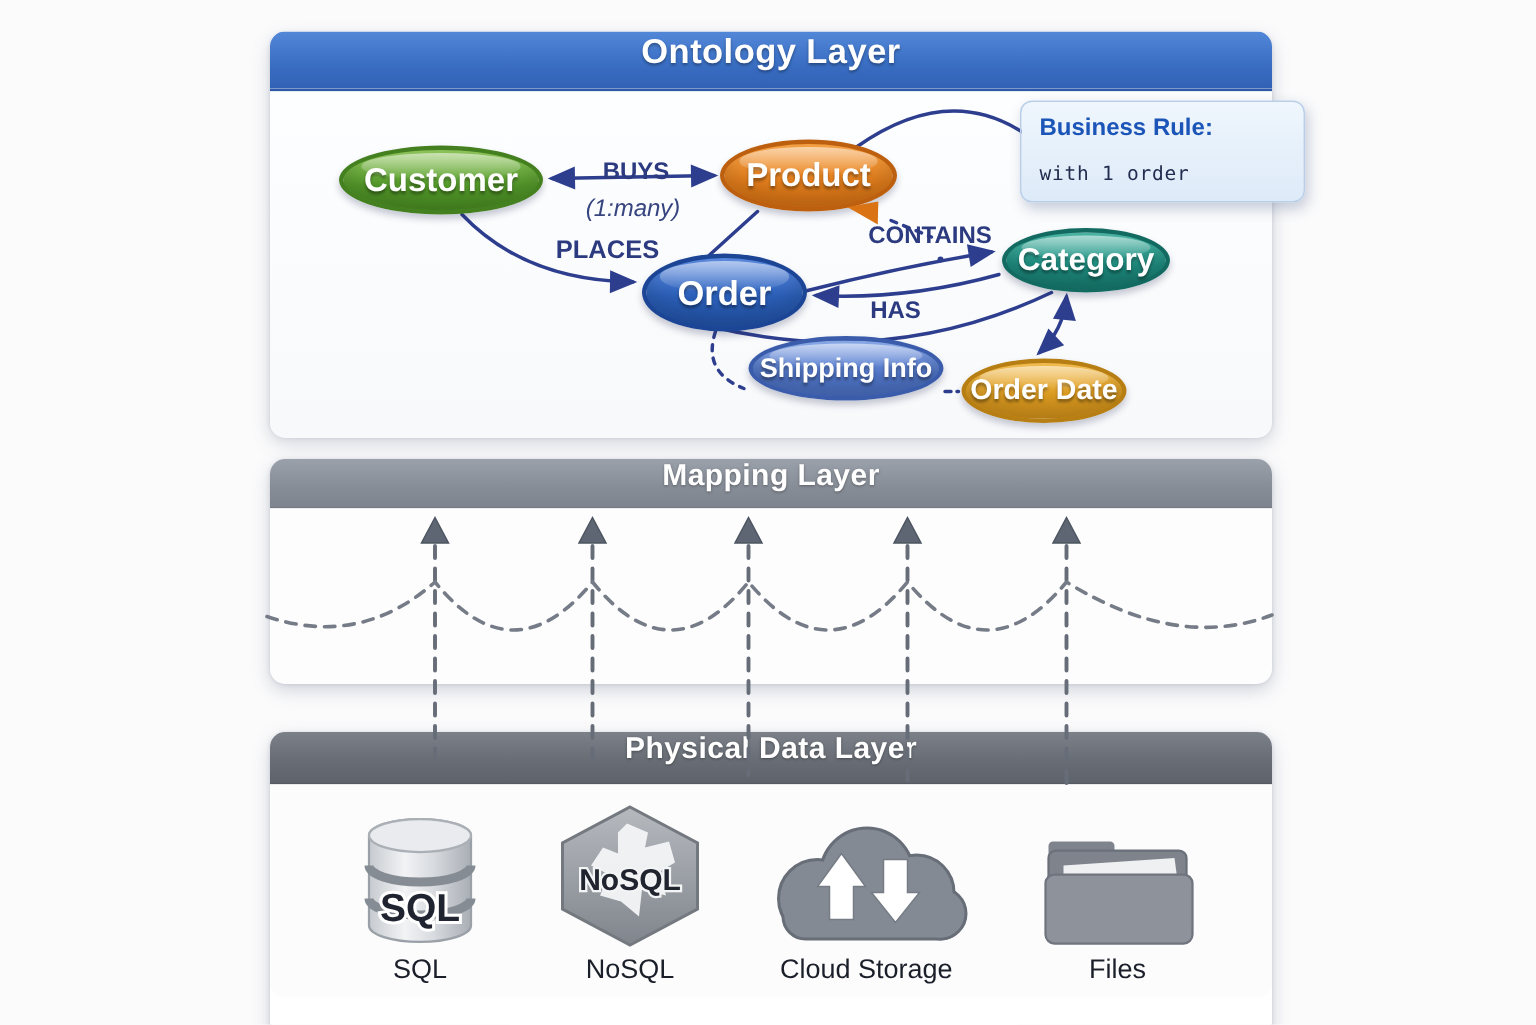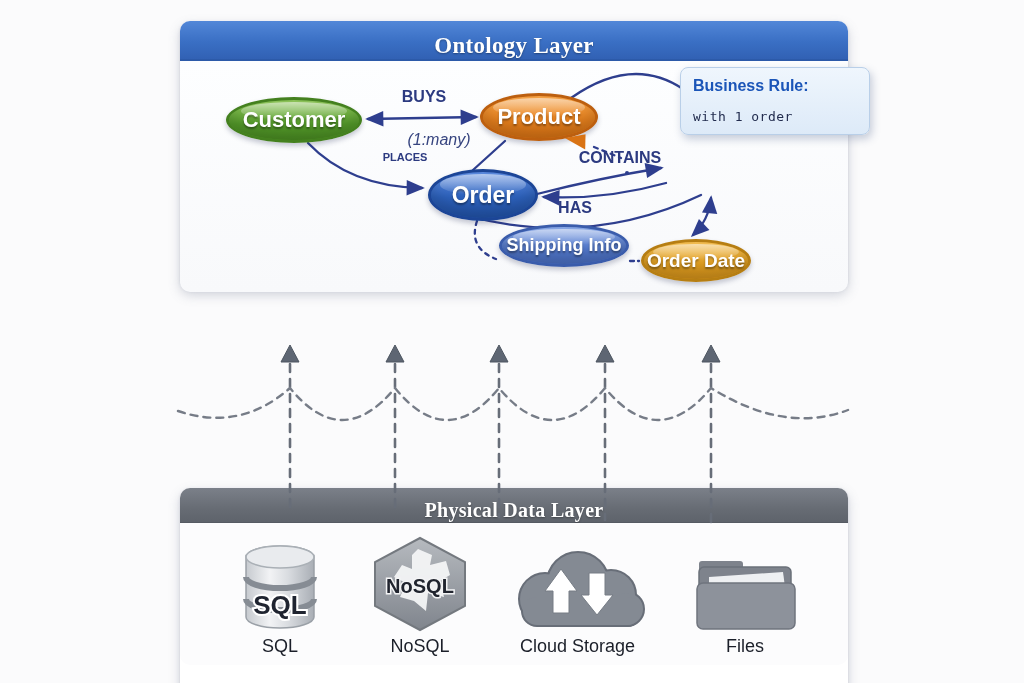--- a/index.html
+++ b/index.html
@@ -10,23 +10,23 @@
   }
   .canvas{position:absolute;inset:0;}
 
   
   .panel{
     position:absolute;left:180px;width:668px;background:#fff;
     border-radius:10px;
     box-shadow:0 5px 12px rgba(105,115,140,.30), 0 1px 3px rgba(105,115,140,.22);
   }
   .hdr{
-    display:flex;align-items:flex-end;justify-content:center;
+    display:flex;align-items:flex-start;justify-content:center;
     border-radius:10px 10px 0 0;color:#fff;font-weight:bold;
-    text-shadow:0 1px 2px rgba(0,0,0,.35);letter-spacing:.3px;font-family:Liberation Serif, serif;
+    text-shadow:0 1px 2px rgba(0,0,0,.35);letter-spacing:.3px;
   }
   .panel-ontology{top:21px;height:269px;}
   .hdr-blue{height:38px;font-size:23px;
     background:linear-gradient(180deg,#5287d8 0%,#3a6fc4 55%,#3161b4 100%);
     border-bottom:2px solid #2c5aa9;}
   .panel-mapping{top:306px;height:149px;}
   .hdr-gray{height:32px;font-size:20px;
     background:linear-gradient(180deg,#9ba1ab 0%,#878d97 60%,#7e848e 100%);
     border-bottom:1px solid #747a84;}
   .panel-physical{top:488px;height:220px;}
@@ -59,25 +59,25 @@
     background:linear-gradient(180deg,#5b8ade,#2d62bd 55%,#2254ab);border:3px solid #1c4596;}
   .e-category{left:488px;top:91px;width:112px;height:43px;font-size:21px;
     background:linear-gradient(180deg,#4cb5a4,#1f9083 60%,#187c70);border:3px solid #126a60;}
   .e-shipping{left:319px;top:163px;width:130px;height:43px;font-size:18px;
     background:linear-gradient(180deg,#8aa9e6,#5379cd 60%,#4a6fc2);border:3px solid #3a5cab;}
   .e-orderdate{left:461px;top:178px;width:110px;height:43px;font-size:19px;
     background:linear-gradient(180deg,#f2bd52,#e09e21 60%,#d4921a);border:3px solid #b67e13;}
 
   .rel{position:absolute;transform:translate(-50%,-50%);color:#2c3a80;font-weight:bold;
     font-size:16px;z-index:2;white-space:nowrap;}
-  .rel-buys{left:244px;top:36px;text-align:right;}
-  .rel-card{left:242px;top:79px;font-style:italic;font-weight:normal;color:#36447f;margin-left:17px;}
-  .rel-places{left:225px;top:96px;font-size:11px;text-align:right;}
+  .rel-buys{left:244px;top:54px;text-align:right;}
+  .rel-card{left:242px;top:79px;font-style:italic;font-weight:normal;color:#36447f;}
+  .rel-places{left:225px;top:106px;font-size:17px;text-align:right;}
   .rel-contains{left:440px;top:97px;}
-  .rel-has{left:395px;top:147px;}
+  .rel-has{left:417px;top:147px;}
 
   .rule-box{
     position:absolute;left:500px;top:6px;width:190px;z-index:3;box-sizing:border-box;
     padding:9px 12px 10px;background:linear-gradient(180deg,#eff6fd,#ddeaf8);
     border:1.5px solid #b9cfe8;border-radius:8px;
     box-shadow:2px 4px 9px rgba(80,100,140,.32);
   }
   .rule-title{color:#1b55b8;font-weight:bold;font-size:16px;margin-bottom:14px;}
   .rule-line{font-size:16px;color:#1a2550;}
   .rule-term{font-weight:bold;color:#17224e;}
@@ -133,40 +133,49 @@
 
       <div class="entity e-customer">
         <span>Customer</span>
       </div>
       <div class="entity e-product">
         <span>Product</span>
       </div>
       <div class="entity e-order">
         <span>Order</span>
       </div>
+      <div class="entity e-category">
+        <span>Category</span>
+      </div>
       <div class="entity e-shipping">
         <span>Shipping Info</span>
       </div>
       <div class="entity e-orderdate">
         <span>Order Date</span>
       </div>
 
       <div class="rel rel-buys">BUYS</div>
       <div class="rel rel-card">(1:many)</div>
       <div class="rel rel-places">PLACES</div>
       <div class="rel rel-contains">CONTAINS</div>
       <div class="rel rel-has">HAS</div>
 
       <aside class="rule-box">
         <div class="rule-title">Business Rule:</div>
         <div class="rule-def2">with 1 order</div>
       </aside>
     </div>
   </section>
 
+  <section class="panel panel-mapping">
+    <header class="hdr hdr-gray">
+      <span>Mapping Layer</span>
+    </header>
+    <div class="panel-body map-body"></div>
+  </section>
 
   <section class="panel panel-physical">
     <header class="hdr hdr-dark">
       <span>Physical Data Layer</span>
     </header>
     <div class="panel-body phys-body">
 
       <figure class="source src-sql">
         <div class="icon-wrap">
           <svg width="78" height="92" viewBox="0 0 78 92">

